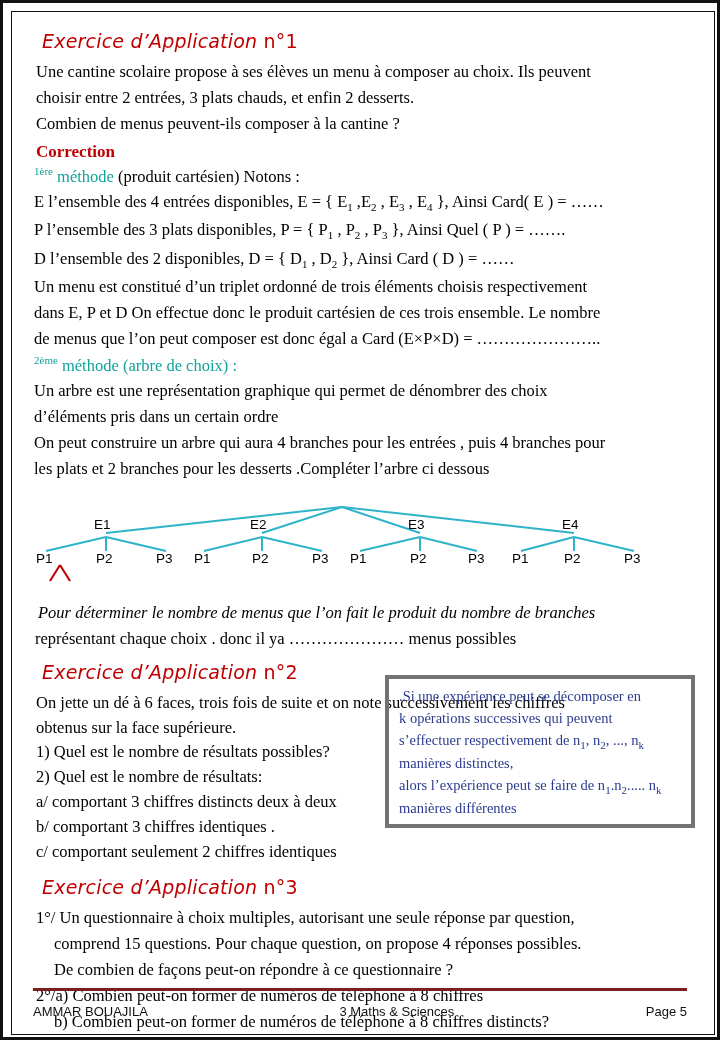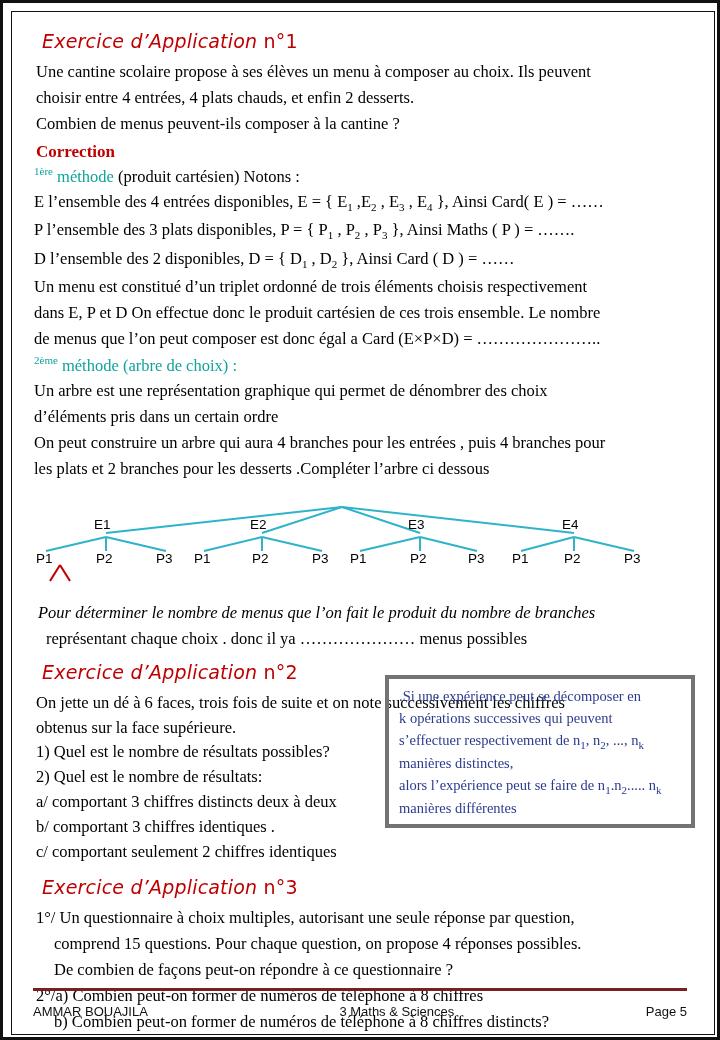--- a/index.html
+++ b/index.html
@@ -124,36 +124,36 @@
 <div class="page">
   <div class="inner">
 
     <h1 class="ex-title">
       <span>Exercice d’Application</span>
       <span class="num">n°1</span>
     </h1>
 
     <div class="body-block">
       <p class="line">Une cantine scolaire propose à ses élèves un menu à composer au choix. Ils peuvent</p>
-      <p class="line">choisir entre 4 entrées, 4 plats chauds, et enfin 2 desserts.</p>
+      <p class="line">choisir entre 2 entrées, 3 plats chauds, et enfin 2 desserts.</p>
       <p class="line"> Combien de menus peuvent-ils composer à la cantine ?</p>
     </div>
 
     <div class="correction">Correction</div>
 
     <p class="line meth">
       <span class="ord">1ère</span><span> méthode</span><span style="color:#000"> (produit cartésien) Notons :</span>
     </p>
 
     <p class="line">
       <span>E l’ensemble des 4 entrées disponibles,  E = { E</span><sub>1</sub> ,E<sub>2</sub> , E<sub>3</sub> , E<sub>4</sub><span> }, Ainsi Card( E ) = ……</span>
     </p>
 
     <p class="line">
-      <span>P l’ensemble des 3 plats disponibles, P = { P</span><sub>1</sub> , P<sub>2</sub> , P<sub>3</sub><span> }, Ainsi Maths ( P ) = …….</span>
+      <span>P l’ensemble des 3 plats disponibles, P = { P</span><sub>1</sub> , P<sub>2</sub> , P<sub>3</sub><span> }, Ainsi Quel ( P ) = …….</span>
     </p>
 
     <p class="line">
       <span>D l’ensemble des 2 disponibles, D = { D</span><sub>1</sub> , D<sub>2</sub><span> },  Ainsi Card ( D ) = ……</span>
     </p>
 
     <p class="line">Un menu est constitué d’un triplet ordonné de trois éléments choisis respectivement</p>
     <p class="line">dans E, P et D  On effectue donc le produit cartésien de ces trois ensemble.  Le nombre</p>
     <p class="line">de menus que l’on peut composer est donc égal a Card (E×P×D) = …………………..</p>
 
@@ -210,21 +210,21 @@
       <span class="tree-label" style="left:278px; top:56px;">P3</span>
       <span class="tree-label" style="left:316px; top:56px;">P1</span>
       <span class="tree-label" style="left:376px; top:56px;">P2</span>
       <span class="tree-label" style="left:434px; top:56px;">P3</span>
       <span class="tree-label" style="left:478px; top:56px;">P1</span>
       <span class="tree-label" style="left:530px; top:56px;">P2</span>
       <span class="tree-label" style="left:590px; top:56px;">P3</span>
     </div>
 
     <p class="line" style="margin-left:4px;font-style:italic;">Pour déterminer  le nombre de menus que l’on fait le produit du nombre de branches</p>
-    <p class="line" style="margin-left:12px;">représentant chaque choix . donc il ya  …………………  menus possibles</p>
+    <p class="line" style="margin-left:1px;">représentant chaque choix . donc il ya  …………………  menus possibles</p>
 
     <h1 class="ex-title" style="margin-top:10px;">
       <span>Exercice d’Application</span>
       <span class="num">n°2</span>
     </h1>
 
     <div class="body-block q-list">
       <p class="line">On jette un dé à 6 faces, trois fois de suite et on note successivement les chiffres</p>
       <p class="line">obtenus sur la face supérieure.</p>
       <p class="line">1) Quel est le nombre de résultats possibles?</p>

